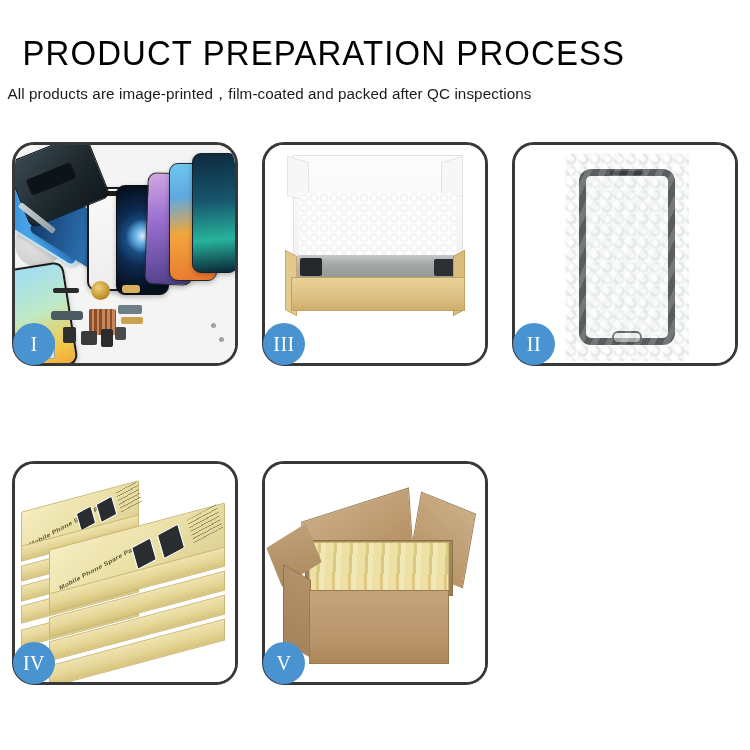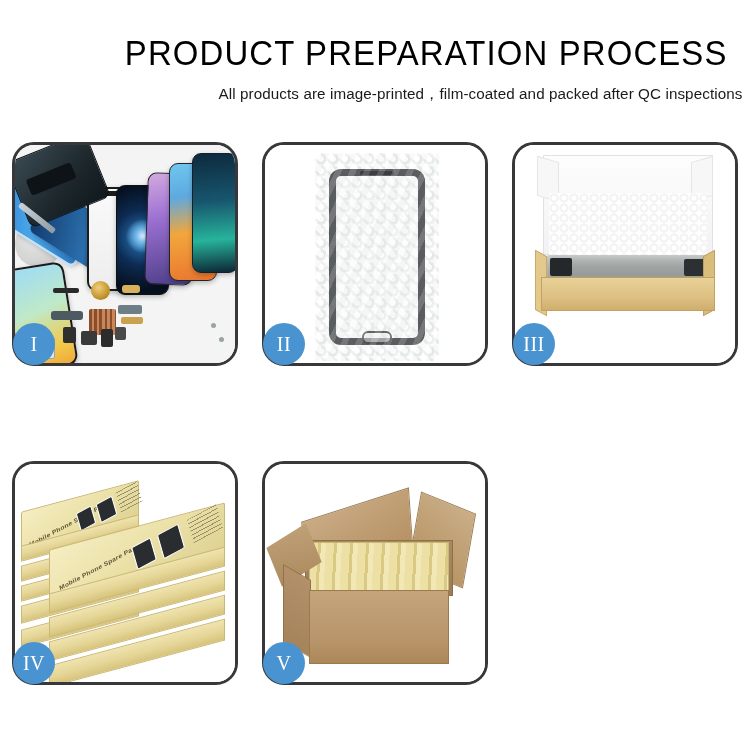--- a/index.html
+++ b/index.html
@@ -5,21 +5,21 @@
   * { box-sizing: border-box; margin: 0; padding: 0; }
   html, body {
     width: 750px; height: 750px;
     background: #ffffff;
     font-family: "Liberation Sans", sans-serif;
     overflow: hidden;
   }
   #page { position: relative; width: 750px; height: 750px; background: #fff; }
 
   
-  .header { width: 100%; text-align: right; padding-top: 33px; }
+  .header { width: 100%; text-align: left; padding-top: 33px; }
   .title {
     font-size: 35px;
     font-weight: 400;
     letter-spacing: 1.2px;
     color: #000;
     font-family: "Liberation Sans", sans-serif;
     transform: scaleX(0.94);
     white-space: nowrap;
   }
   .subtitle {
@@ -391,41 +391,41 @@
         <div class="part flex10"></div>
         <div class="part scr1"></div>
         <div class="part scr2"></div>
         <div class="tweezer"></div>
         <div class="hand"></div>
       </div>
       <div class="badge">I</div>
     </div>
 
     <div class="panel">
-      <div class="panel-inner p2">
-        <div class="bubble-bg">
-          <div class="screen-outline"></div>
-          <div class="bub-sheen"></div>
-        </div>
-      </div>
-      <div class="badge">II</div>
-    </div>
-
-    <div class="panel">
       <div class="panel-inner p3">
         <div class="b3-lidback"></div>
         <div class="b3-lidL"></div>
         <div class="b3-lidR"></div>
         <div class="b3-foam"></div>
         <div class="b3-prod"></div>
         <div class="b3-sideL"></div>
         <div class="b3-sideR"></div>
         <div class="b3-front"></div>
       </div>
       <div class="badge">III</div>
+    </div>
+
+    <div class="panel">
+      <div class="panel-inner p2">
+        <div class="bubble-bg">
+          <div class="screen-outline"></div>
+          <div class="bub-sheen"></div>
+        </div>
+      </div>
+      <div class="badge">II</div>
     </div>
 
     <div class="panel">
       <div class="panel-inner p4">
         <div class="stack">
 
           <div class="ybox ybox-top" style="left:0px; top:18px; width:118px; height:40px; transform: skewY(-15deg); border-radius:2px;">
             <div class="ylid-label" style="left:6px; top:20px; transform: rotate(-15deg);">Mobile Phone Spare Parts</div>
             <div class="ysq" style="left:56px; top:13px; width:16px; height:20px; transform:rotate(-15deg);"></div>
             <div class="ysq" style="left:76px; top:9px; width:17px; height:21px; transform:rotate(-15deg);"></div>

